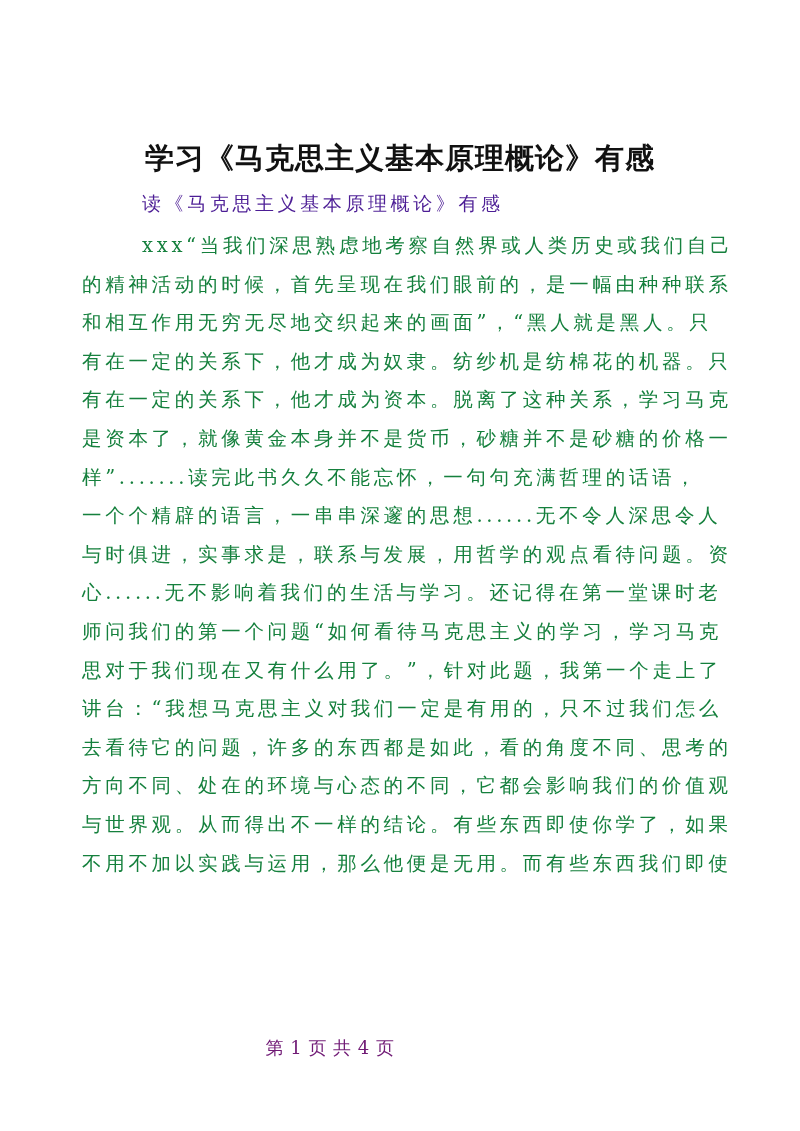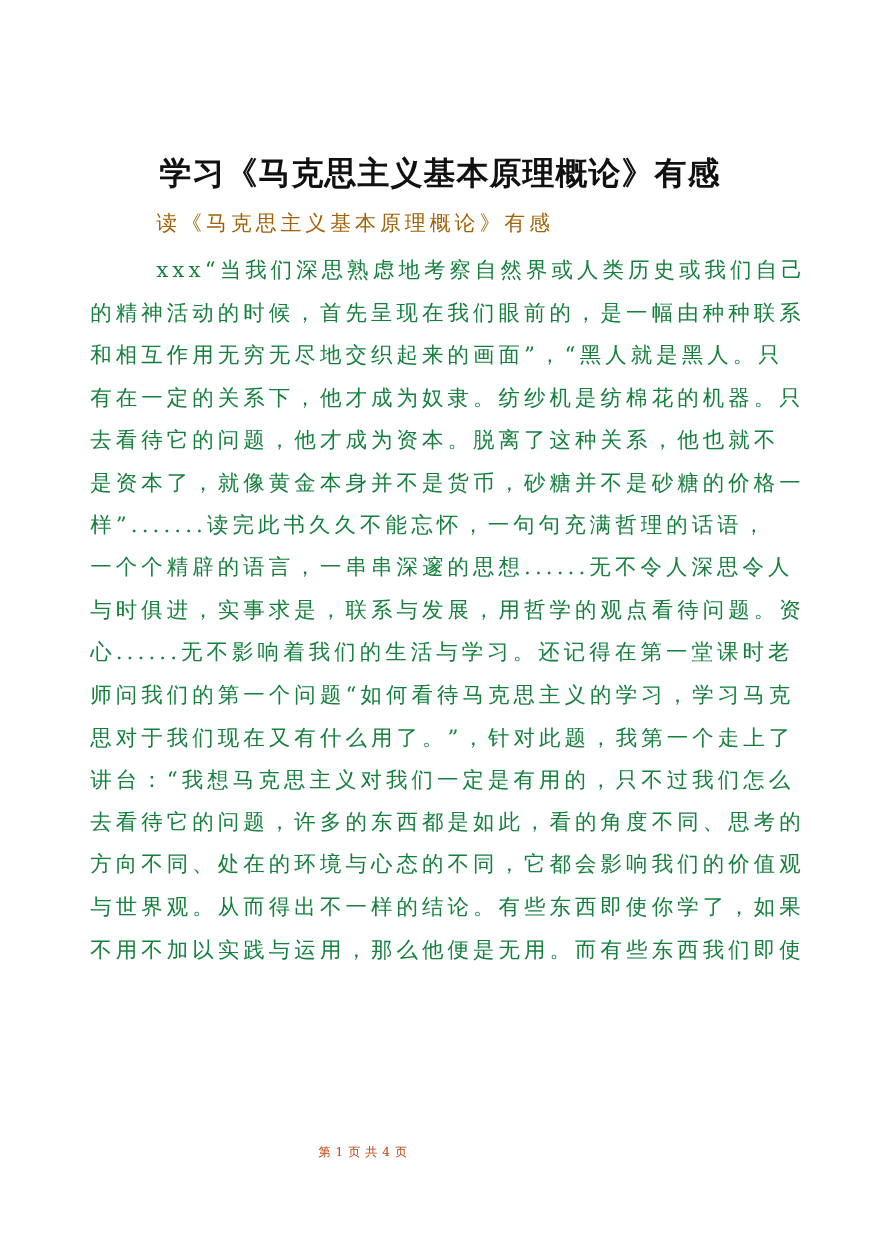--- a/index.html
+++ b/index.html
@@ -34,21 +34,21 @@
     line-height: 44px;
     color: #111111;
     letter-spacing: 1px;
   }
   .subtitle {
     position: absolute;
     left: 142px;
     top: 188px;
     font-size: 19px;
     line-height: 30px;
-    color: #a16207;
+    color: #4c1d95;
     letter-spacing: 3.6px;
   }
   .body-text {
     position: absolute;
     left: 82px;
     top: 227px;
     width: 637px;
     font-size: 19.5px;
     line-height: 38.6px;
     color: #15803d;
@@ -62,41 +62,41 @@
   }
   .body-text .line.first {
     padding-left: 60px;
   }
   .page-footer {
     position: absolute;
     left: 0;
     top: 1038px;
     width: 660px;
     text-align: center;
-    font-size: 11px;
+    font-size: 18px;
     line-height: 20px;
-    color: #c2410c;
+    color: #701a75;
     letter-spacing: 0.5px;
   }
 </style>
 </head>
 <body>
 
 <div class="page">
 
   <h1 class="doc-title" style="margin:0;font-family:Liberation Serif, serif;">学习《马克思主义基本原理概论》有感</h1>
 
   <div class="subtitle">读《马克思主义基本原理概论》有感</div>
 
   <div class="body-text">
     <span class="line first">xxx“当我们深思熟虑地考察自然界或人类历史或我们自己</span>
     <span class="line">的精神活动的时候，首先呈现在我们眼前的，是一幅由种种联系</span>
     <span class="line">和相互作用无穷无尽地交织起来的画面”，“黑人就是黑人。只</span>
     <span class="line">有在一定的关系下，他才成为奴隶。纺纱机是纺棉花的机器。只</span>
-    <span class="line">去看待它的问题，他才成为资本。脱离了这种关系，他也就不</span>
+    <span class="line">有在一定的关系下，他才成为资本。脱离了这种关系，学习马克</span>
     <span class="line">是资本了，就像黄金本身并不是货币，砂糖并不是砂糖的价格一</span>
     <span class="line">样”.......读完此书久久不能忘怀，一句句充满哲理的话语，</span>
     <span class="line">一个个精辟的语言，一串串深邃的思想......无不令人深思令人</span>
     <span class="line">与时俱进，实事求是，联系与发展，用哲学的观点看待问题。资</span>
     <span class="line">心......无不影响着我们的生活与学习。还记得在第一堂课时老</span>
     <span class="line">师问我们的第一个问题“如何看待马克思主义的学习，学习马克</span>
     <span class="line">思对于我们现在又有什么用了。”，针对此题，我第一个走上了</span>
     <span class="line">讲台：“我想马克思主义对我们一定是有用的，只不过我们怎么</span>
     <span class="line">去看待它的问题，许多的东西都是如此，看的角度不同、思考的</span>
     <span class="line">方向不同、处在的环境与心态的不同，它都会影响我们的价值观</span>

